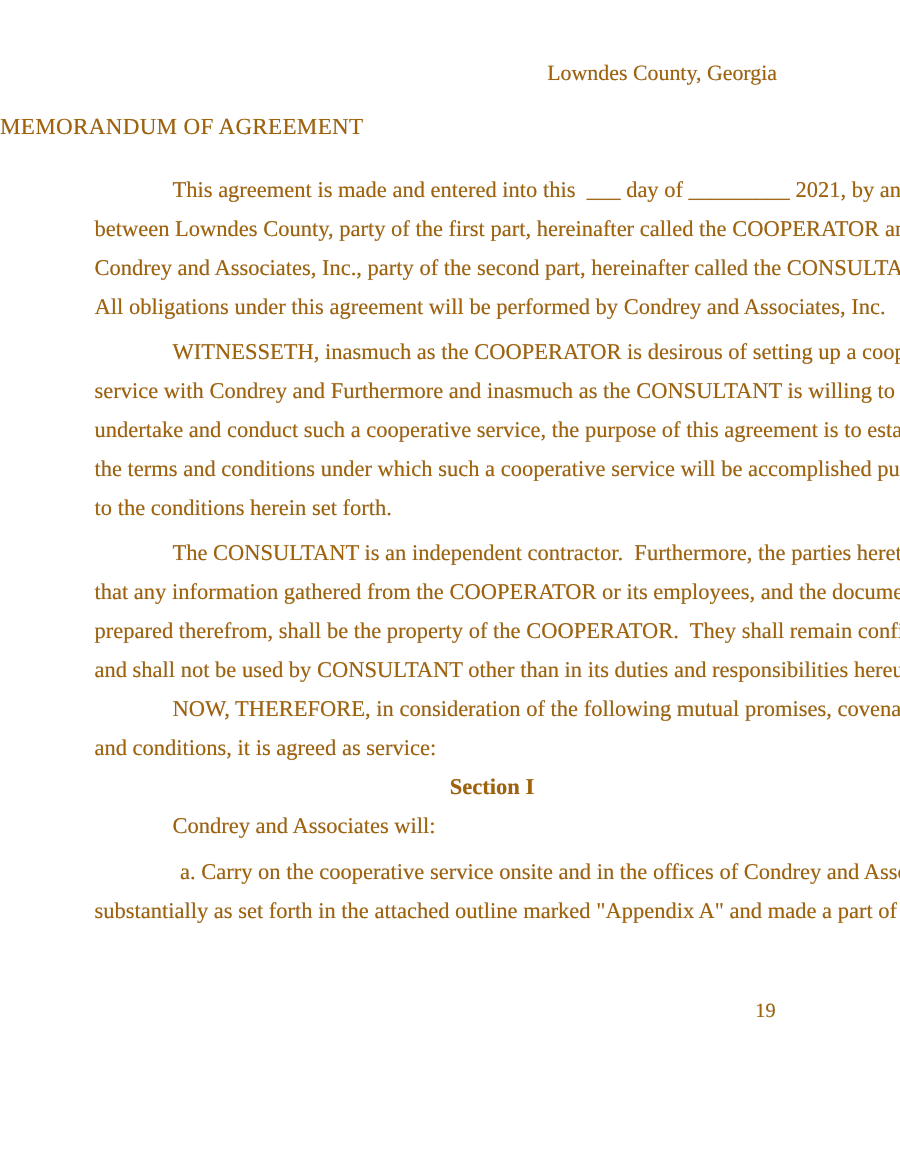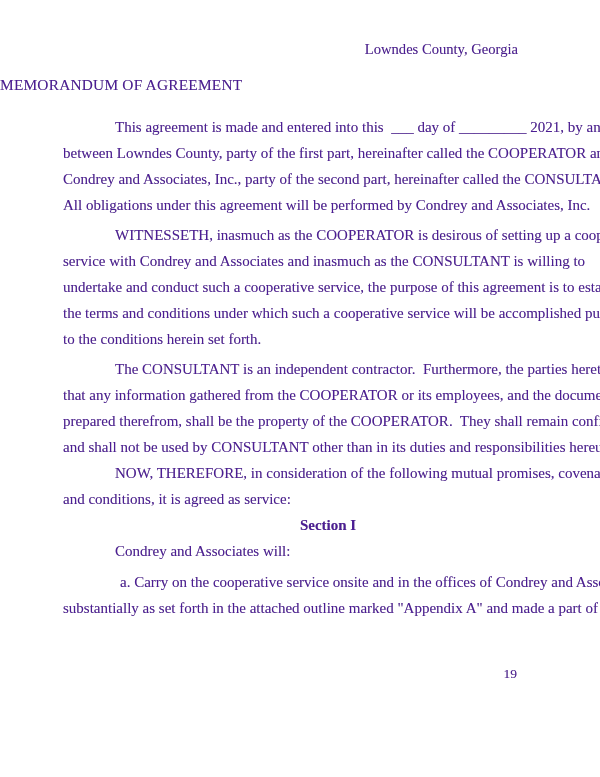--- a/index.html
+++ b/index.html
@@ -6,21 +6,21 @@
     margin: 0;
     padding: 0;
     background: #ffffff;
   }
   .page {
     position: relative;
     width: 600px;
     height: 777px;
     background: #ffffff;
     font-family: "Liberation Serif", serif;
-    color: #4c1d95;
+    color: #a16207;
     overflow: hidden;
     text-shadow: 0 0 0.6px rgba(42,42,42,0.35);
   }
   .hdr-right {
     position: absolute;
     top: 41px;
     right: 82px;
     font-size: 14.6px;
   }
   .doc-title {
@@ -78,21 +78,21 @@
 
     <div class="para">
       <div class="line indent">This agreement is made and entered into this  ___ day of _________ 2021, by and</div>
       <div class="line">between Lowndes County, party of the first part, hereinafter called the COOPERATOR and</div>
       <div class="line">Condrey and Associates, Inc., party of the second part, hereinafter called the CONSULTANT.</div>
       <div class="line">All obligations under this agreement will be performed by Condrey and Associates, Inc.</div>
     </div>
 
     <div class="para para-gap">
       <div class="line indent"><span class="b">WITNESSETH</span><span>, inasmuch as the COOPERATOR is desirous of setting up a cooperative</span></div>
-      <div class="line">service with Condrey and Associates and inasmuch as the CONSULTANT is willing to</div>
+      <div class="line">service with Condrey and Furthermore and inasmuch as the CONSULTANT is willing to</div>
       <div class="line">undertake and conduct such a cooperative service, the purpose of this agreement is to establish</div>
       <div class="line">the terms and conditions under which such a cooperative service will be accomplished pursuant</div>
       <div class="line">to the conditions herein set forth.</div>
     </div>
 
     <div class="para para-gap">
       <div class="line indent">The CONSULTANT is an independent contractor.  Furthermore, the parties hereto agree</div>
       <div class="line">that any information gathered from the COOPERATOR or its employees, and the documents</div>
       <div class="line">prepared therefrom, shall be the property of the COOPERATOR.  They shall remain confidential</div>
       <div class="line">and shall not be used by CONSULTANT other than in its duties and responsibilities hereunder.</div>

